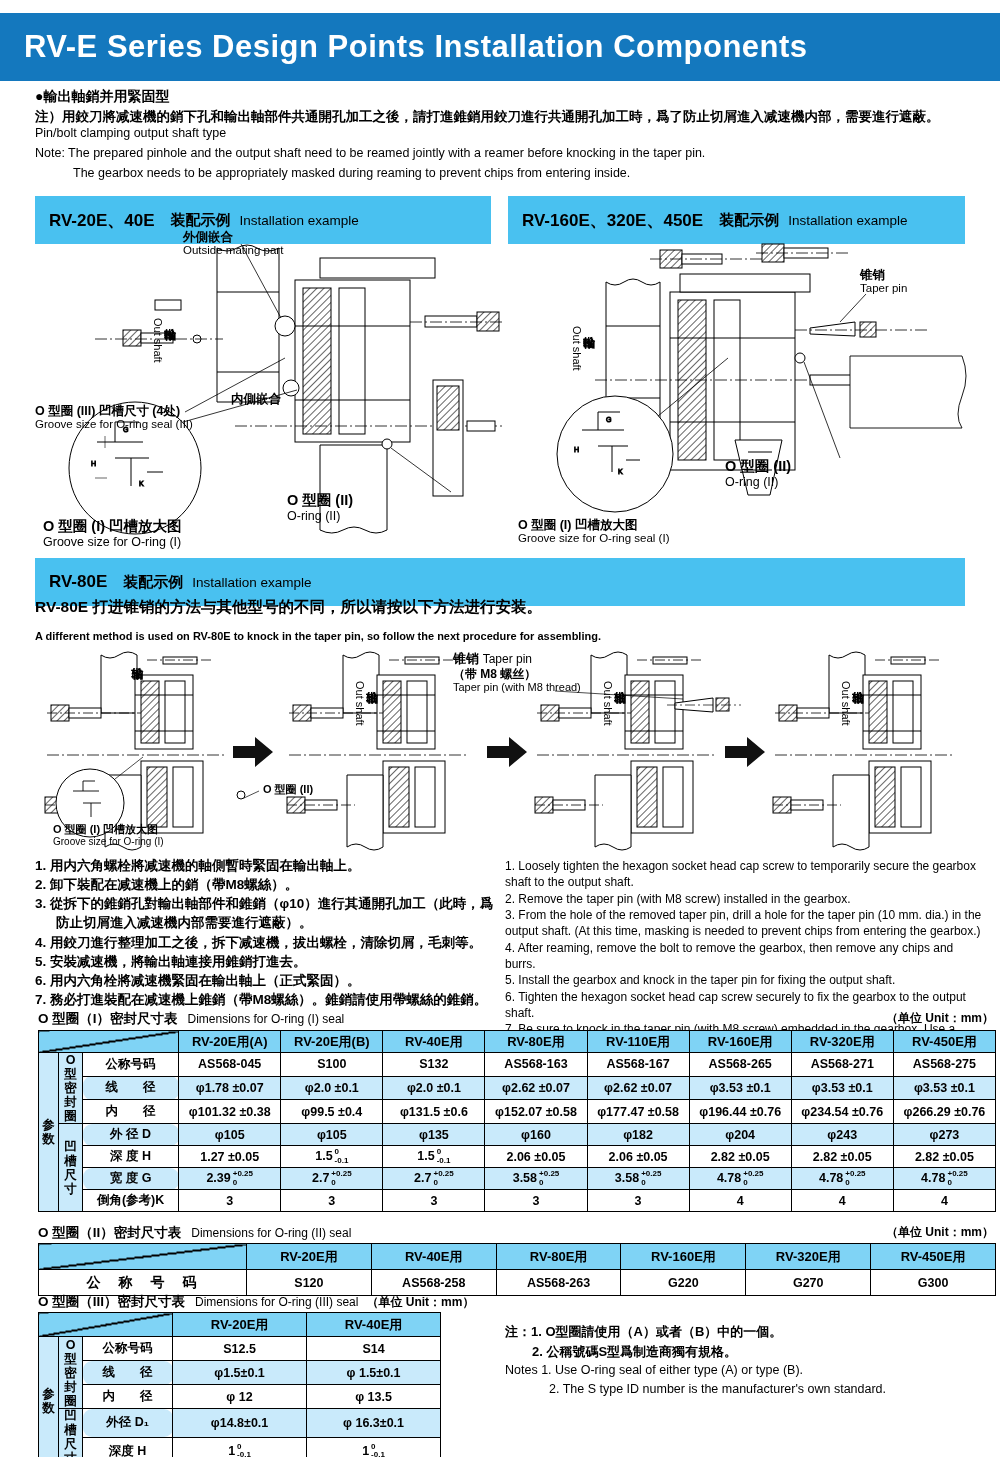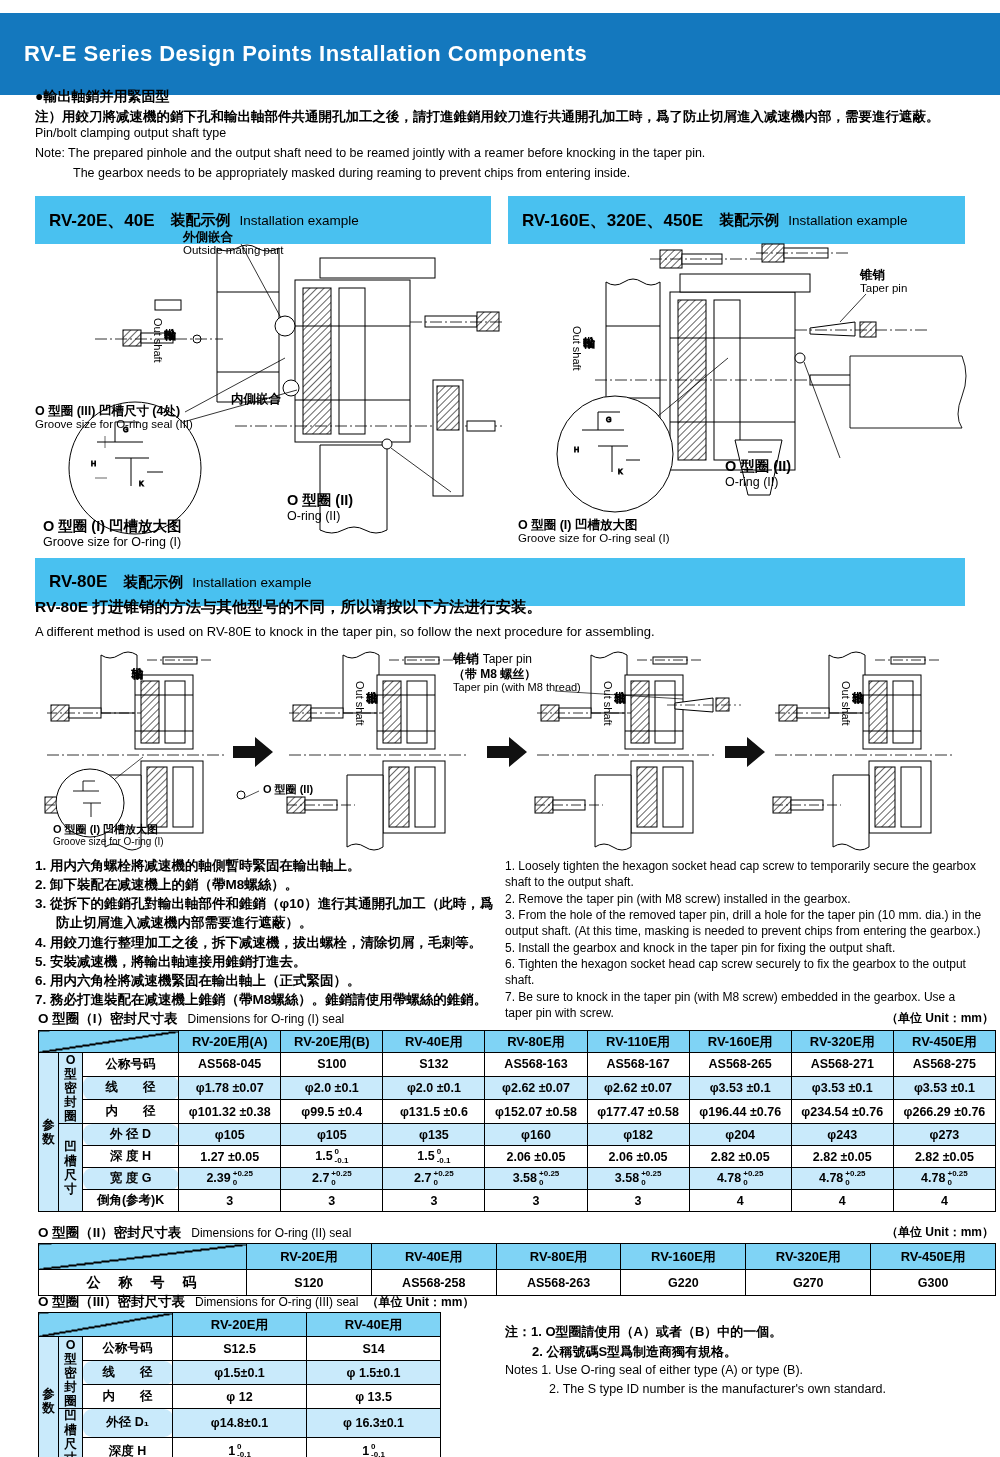--- a/index.html
+++ b/index.html
@@ -1,21 +1,21 @@
 <!DOCTYPE html>
 <html><head>
 <meta charset="utf-8">
 <style>
   html,body{margin:0;padding:0;background:#e8e8e8;}
   .page{position:relative;width:1000px;height:1457px;background:#ffffff;overflow:hidden;
         font-family:"Liberation Sans","DejaVu Sans",sans-serif;color:#000;}
   
-  .titlebar{position:absolute;left:0;top:13px;width:1000px;height:82px;background:#1478BE;
+  .titlebar{position:absolute;left:0;top:13px;width:1000px;height:68px;background:#1478BE;
             color:#fff;display:flex;align-items:center;padding-left:24px;box-sizing:border-box;
-            font-size:22px;font-weight:bold;letter-spacing:.5px;}
+            font-size:31px;font-weight:bold;letter-spacing:.5px;}
   
   .intro{position:absolute;left:35px;top:88px;width:945px;line-height:1.28;}
   .cnb{font-weight:bold;font-size:14px;}
   .cns{font-weight:bold;font-size:13.5px;margin-top:2px;}
   .en{font-size:12.5px;margin-top:4px;}
   .intro .en-block{margin-top:0;}
   .indent1{padding-left:38px;}
   
   .sechdr{position:absolute;height:48px;background:#49C1F0;display:flex;align-items:center;
           padding-left:14px;box-sizing:border-box;}
@@ -31,21 +31,21 @@
   .lbl.big .c1{font-size:14.5px;}
   .lbl.big .c2{font-size:12.5px;}
   .vshaft{display:flex;gap:1px;}
   .vshaft span{writing-mode:vertical-rl;line-height:1.05;}
   .vshaft .vc{font-weight:bold;font-size:12px;}
   .vshaft .ve{font-size:11px;}
   .dim{font-size:7px;}
   
   .rv80intro{position:absolute;left:35px;top:597px;width:930px;}
   .rv80intro .c1{font-weight:bold;font-size:15.5px;}
-  .rv80intro .c2{font-size:13px;margin-top:6px;}
+  .rv80intro .c2{font-size:11px;margin-top:12px;font-weight:bold;}
   .strip{position:absolute;left:35px;top:645px;width:930px;height:212px;}
   .pinlbl{position:absolute;left:418px;top:6px;line-height:1.2;}
   .pinlbl .l1{font-weight:bold;font-size:13px;}
   .pinlbl .l1 em{font-style:normal;font-weight:normal;font-size:12px;}
   .pinlbl .l2{font-weight:bold;font-size:12px;}
   .pinlbl .l3{font-size:11px;}
   
   .steps-cn{position:absolute;left:35px;top:856px;width:462px;}
   .steps-cn .step{font-weight:bold;font-size:13.5px;line-height:1.42;
                   padding-left:1.55em;text-indent:-1.55em;}
@@ -332,20 +332,21 @@
       <div class="step">3. 從拆下的錐銷孔對輸出軸部件和錐銷（φ10）進行其通開孔加工（此時，爲防止切屑進入减速機内部需要進行遮蔽）。</div>
       <div class="step">4. 用鉸刀進行整理加工之後，拆下减速機，拔出螺栓，清除切屑，毛刺等。</div>
       <div class="step">5. 安裝减速機，將輸出軸連接用錐銷打進去。</div>
       <div class="step">6. 用内六角栓將减速機緊固在輸出軸上（正式緊固）。</div>
       <div class="step">7. 務必打進裝配在减速機上錐銷（帶M8螺絲）。錐銷請使用帶螺絲的錐銷。</div>
     </div>
   <div class="steps-en" id="stepsEN">
       <div class="step">1. Loosely tighten the hexagon socket head cap screw to temporarily secure the gearbox shaft to the output shaft.</div>
       <div class="step">2. Remove the taper pin (with M8 screw) installed in the gearbox.</div>
       <div class="step">3. From the hole of the removed taper pin, drill a hole for the taper pin (10 mm. dia.) in the output shaft. (At this time, masking is needed to prevent chips from entering the gearbox.)</div>
+      <div class="step">4. After reaming, remove the bolt to remove the gearbox, then remove any chips and burrs.</div>
       <div class="step">5. Install the gearbox and knock in the taper pin for fixing the output shaft.</div>
       <div class="step">6. Tighten the hexagon socket head cap screw securely to fix the gearbox to the output shaft.</div>
       <div class="step">7. Be sure to knock in the taper pin (with M8 screw) embedded in the gearbox. Use a taper pin with screw.</div>
     </div>
 
   <div class="tbltitle" style="left:38px;top:1010px;">
     <span class="tc">O 型圈（I）密封尺寸表</span>
     <span class="te">Dimensions for O-ring (I) seal</span>
   </div>
   <div class="unit-right" style="right:6px;top:1010px;">（单位 Unit：mm）</div>

